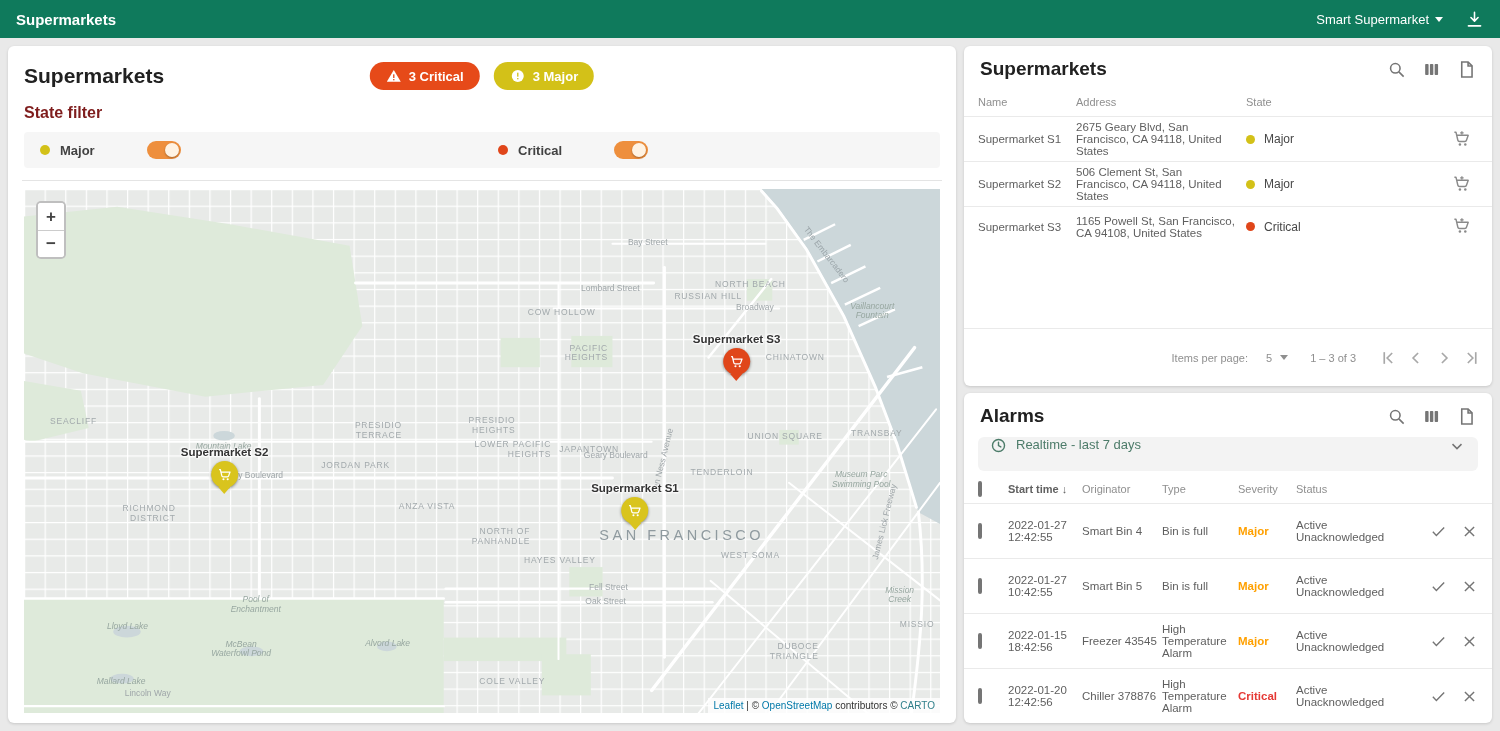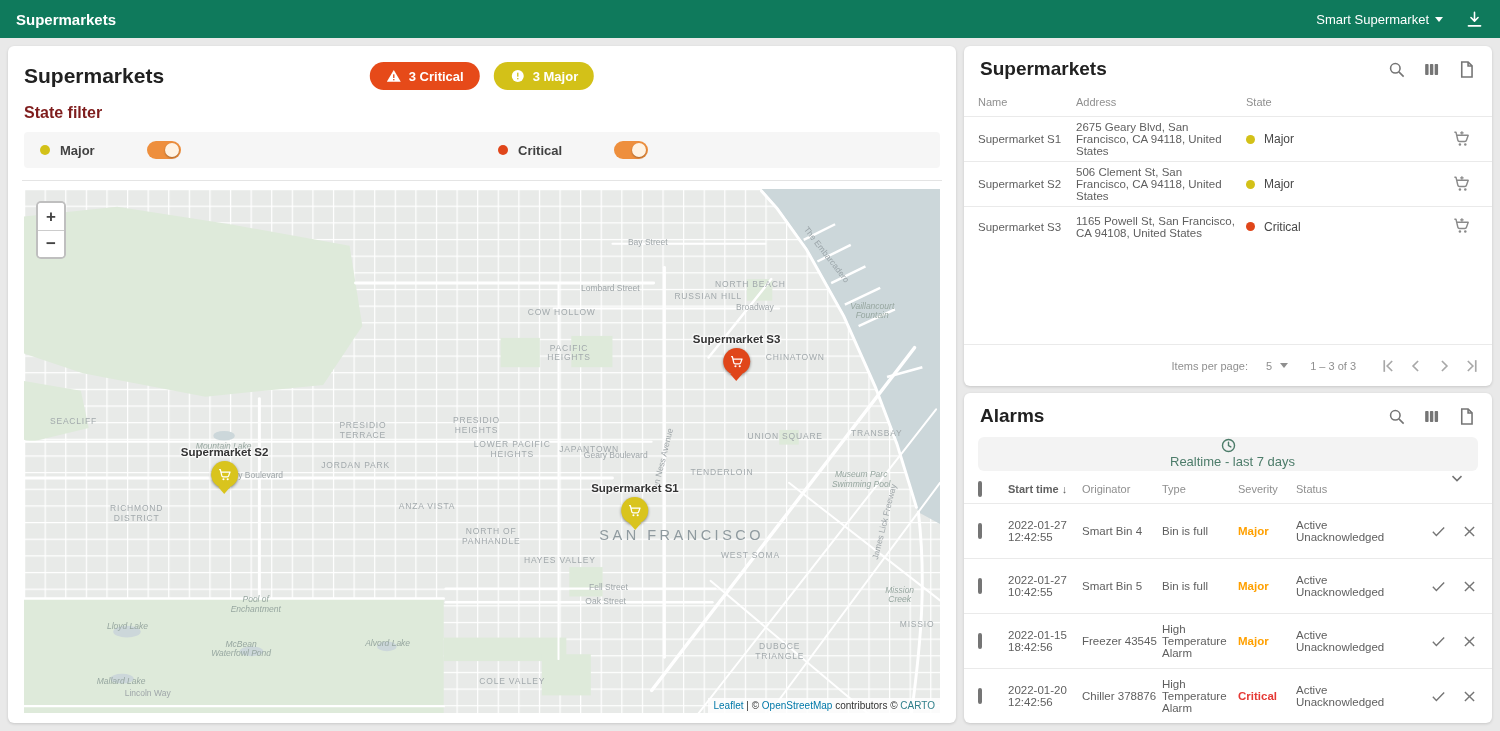--- a/index.html
+++ b/index.html
@@ -38,21 +38,21 @@
   .filter-label { font-size:13px; color:#424242; font-weight:bold; margin-left:10px; }
   .toggle { margin-left:52px; width:34px; height:18px; border-radius:9px; background:#ee8f3d; position:relative; cursor:pointer; }
   .toggle::after { content:''; position:absolute; right:2px; top:2px; width:14px; height:14px; border-radius:50%; background:#fff3e3; box-shadow:0 1px 2px rgba(0,0,0,.3); }
   .lp-divider { border:none; border-top:1px solid #e4e4e4; margin:12px -2px 8px; }
 
   
   .map { flex:1; position:relative; background:#e8eae8; overflow:hidden; min-height:0; }
   .map svg.basemap { position:absolute; inset:0; width:100%; height:100%; }
   .map-labels { position:absolute; inset:0; }
   .map-label { position:absolute; transform:translate(-50%,-50%); text-align:center; pointer-events:none; line-height:1.15; }
-  .map-label.area { font-size:8.5px; letter-spacing:.8px; color:#a2a9ac; text-transform:uppercase; max-width:78px; }
+  .map-label.area { font-size:8.5px; letter-spacing:.8px; color:#a2a9ac; text-transform:uppercase; max-width:78px;text-align:right; }
   .map-label.street { font-size:8.5px; color:#9fa6a9; max-width:95px; }
   .map-label.poi { font-size:8.5px; font-style:italic; color:#97a7a0; max-width:70px; }
   .map-label.city { font-size:14.5px; letter-spacing:3.5px; color:#8f9a9f; white-space:nowrap; }
   .map-label.vert { transform:translate(-50%,-50%) rotate(-76deg); font-size:8.5px; color:#9fa6a9; white-space:nowrap; }
   .map-label.diag { transform:translate(-50%,-50%) rotate(52deg); font-size:8.5px; color:#9aa4a8; white-space:nowrap; }
 
   .zoom-ctrl { position:absolute; top:12px; left:12px; width:30px; border:2px solid rgba(0,0,0,.25); border-radius:5px; overflow:hidden; background:#fff; z-index:10; }
   .zoom-btn { width:100%; height:27px; display:flex; align-items:center; justify-content:center; font-size:17px; font-weight:bold; color:#444; cursor:pointer; background:#fff; }
   .zoom-btn + .zoom-btn { border-top:1px solid #ccc; }
 
@@ -85,30 +85,30 @@
   .sm-card { height:340px; display:flex; flex-direction:column; }
   .sm-c-name { width:98px; flex:none; }
   .sm-c-addr { width:170px; flex:none; padding-right:8px; }
   .sm-c-state { flex:1; display:flex; align-items:center; gap:9px; }
   .sm-c-state .dot { width:9px; height:9px; }
   .sm-c-state .state-text { color:#474747; font-size:12px; }
   .sm-c-action { width:26px; flex:none; color:#8a8a8a; }
   .sm-c-action svg { width:19px; height:19px; cursor:pointer; }
   .sm-row { min-height:40px; }
   .sm-spacer { flex:1; }
-  .paginator { border-top:1px solid #eaeaea; height:42px; display:flex; align-items:center; justify-content:flex-end; gap:22px; padding:0 10px; font-size:11px; color:#8f8f8f; }
+  .paginator { border-top:1px solid #eaeaea; height:58px; display:flex; align-items:center; justify-content:flex-end; gap:22px; padding:0 10px; font-size:11px; color:#8f8f8f; }
   .ipp { display:flex; align-items:center; gap:18px; }
   .ipp-select { display:flex; align-items:center; gap:8px; cursor:pointer; border-bottom:none; color:#8f8f8f; }
   .caret-gray { width:0;height:0;border-left:4px solid transparent;border-right:4px solid transparent;border-top:5px solid #8f8f8f; }
   .pag-nav { display:flex; gap:8px; color:#a8a8a8; }
   .pag-nav .icon { width:20px; height:20px; cursor:pointer; }
 
   
   .al-card { flex:1; display:flex; flex-direction:column; overflow:hidden; }
-  .timewindow { margin:4px 14px 2px; height:34px; background:#f3f3f3; border-radius:6px; display:flex; align-items:center; padding:0 12px; cursor:pointer;flex-direction:column; }
+  .timewindow { margin:4px 14px 2px; height:34px; background:#f3f3f3; border-radius:6px; display:flex; align-items:flex-start; padding:0 12px; cursor:pointer; }
   .tw-text { font-size:13px; color:#4d7c6a; margin-left:9px; }
   .timewindow .icon.clock { width:17px; height:17px; color:#4d7c6a; }
   .timewindow .icon.chev { width:18px; height:18px; color:#757575; margin-left:auto; }
 
   .al-c-check { width:30px; flex:none; }
   .al-c-time  { width:74px; flex:none; }
   .al-c-orig  { width:80px; flex:none; }
   .al-c-type  { width:76px; flex:none; }
   .al-c-sev   { width:58px; flex:none; font-weight:bold; }
   .al-c-stat  { width:94px; flex:none; }

